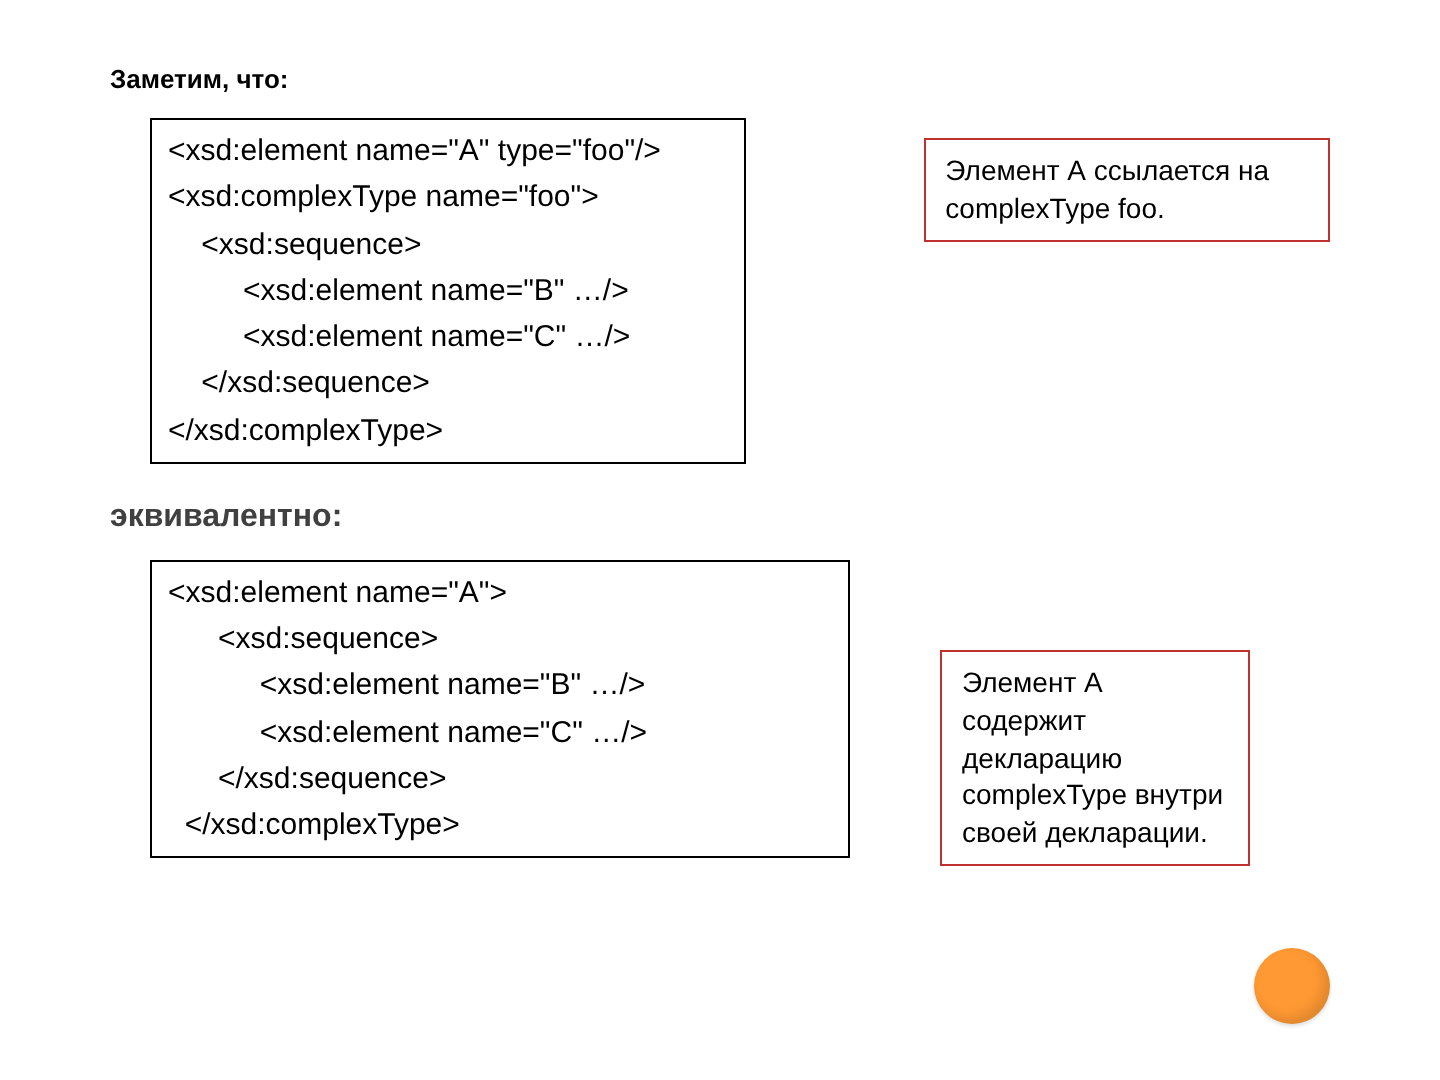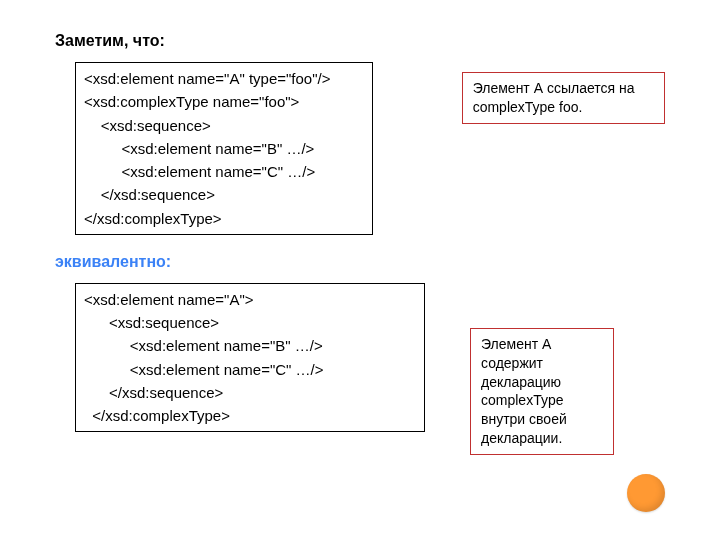--- a/index.html
+++ b/index.html
@@ -9,29 +9,29 @@
     }
     body {
       width: 720px;
       height: 540px;
       background: #ffffff;
       font-family: Arial, sans-serif;
       position: relative;
       padding: 32px 55px 0 55px;
     }
     .heading {
-      font-size: 16px;
+      font-size: 13px;
       font-weight: bold;
       color: #000;
       margin-bottom: 12px;
     }
     .heading2 {
       font-size: 16px;
       font-weight: bold;
-      color: #3b82f6;
+      color: #404040;
       margin-top: 18px;
       margin-bottom: 12px;
     }
     .row {
       display: flex;
       align-items: flex-start;
       gap: 45px;
     }
     .code-box {
       border: 1px solid #000;
@@ -60,21 +60,21 @@
       padding: 6px 10px;
       background: #fff;
       line-height: 1.35;
     }
     .note1 {
       width: 234px;
       margin-top: 10px;
       margin-left: 44px;
     }
     .note2 {
-      width: 144px;
+      width: 155px;
       margin-top: 45px;
     }
     .dot {
       position: absolute;
       right: 55px;
       bottom: 28px;
       width: 38px;
       height: 38px;
       border-radius: 50%;
       background: #ff9933;

